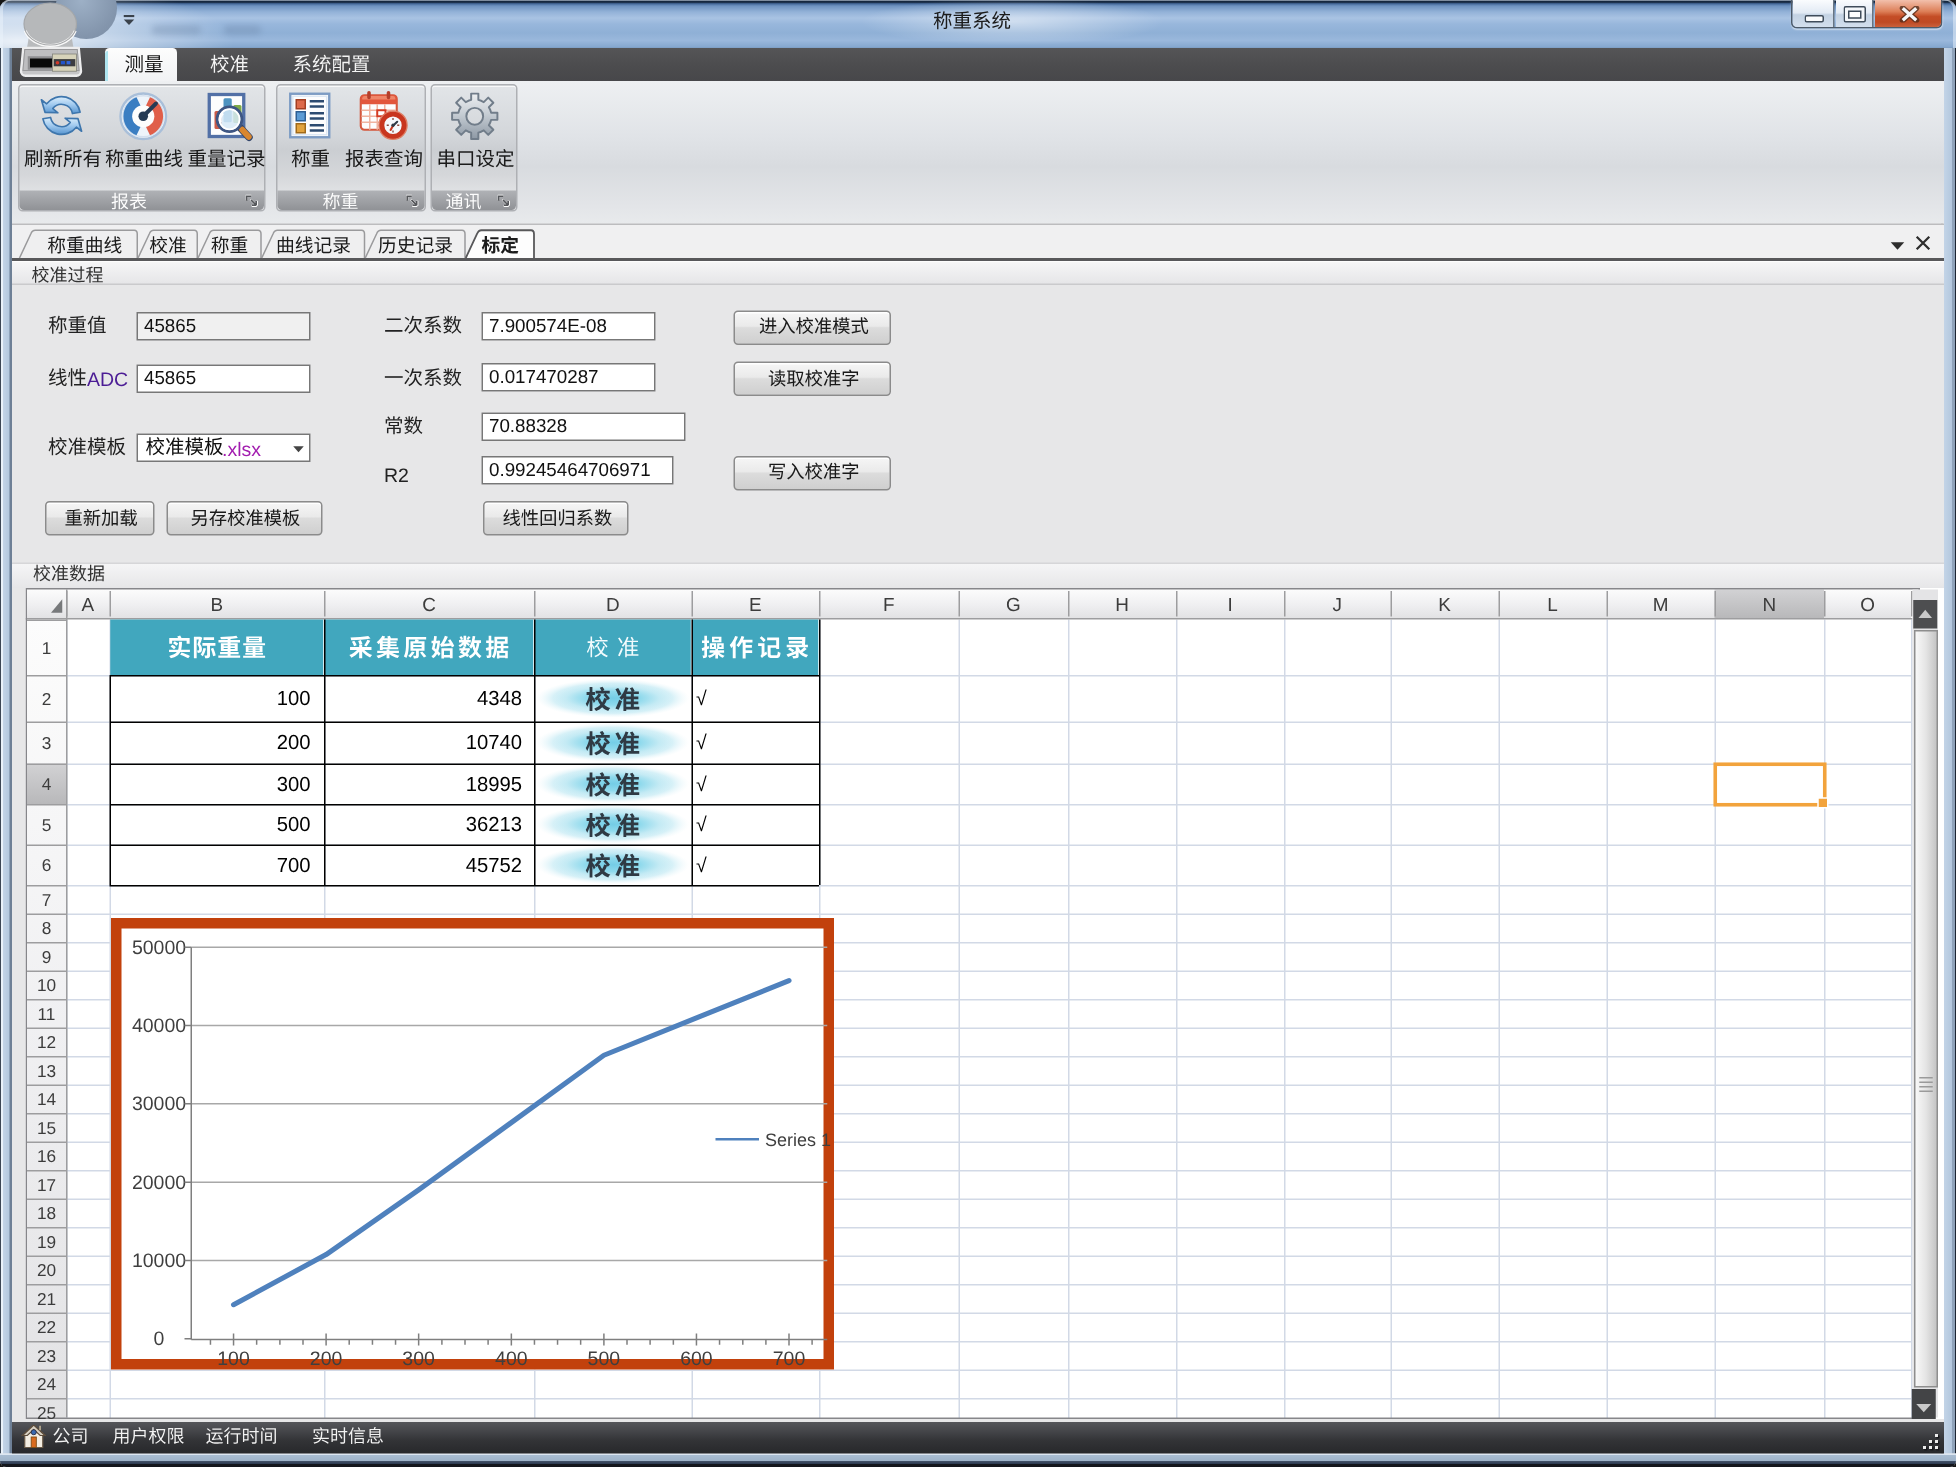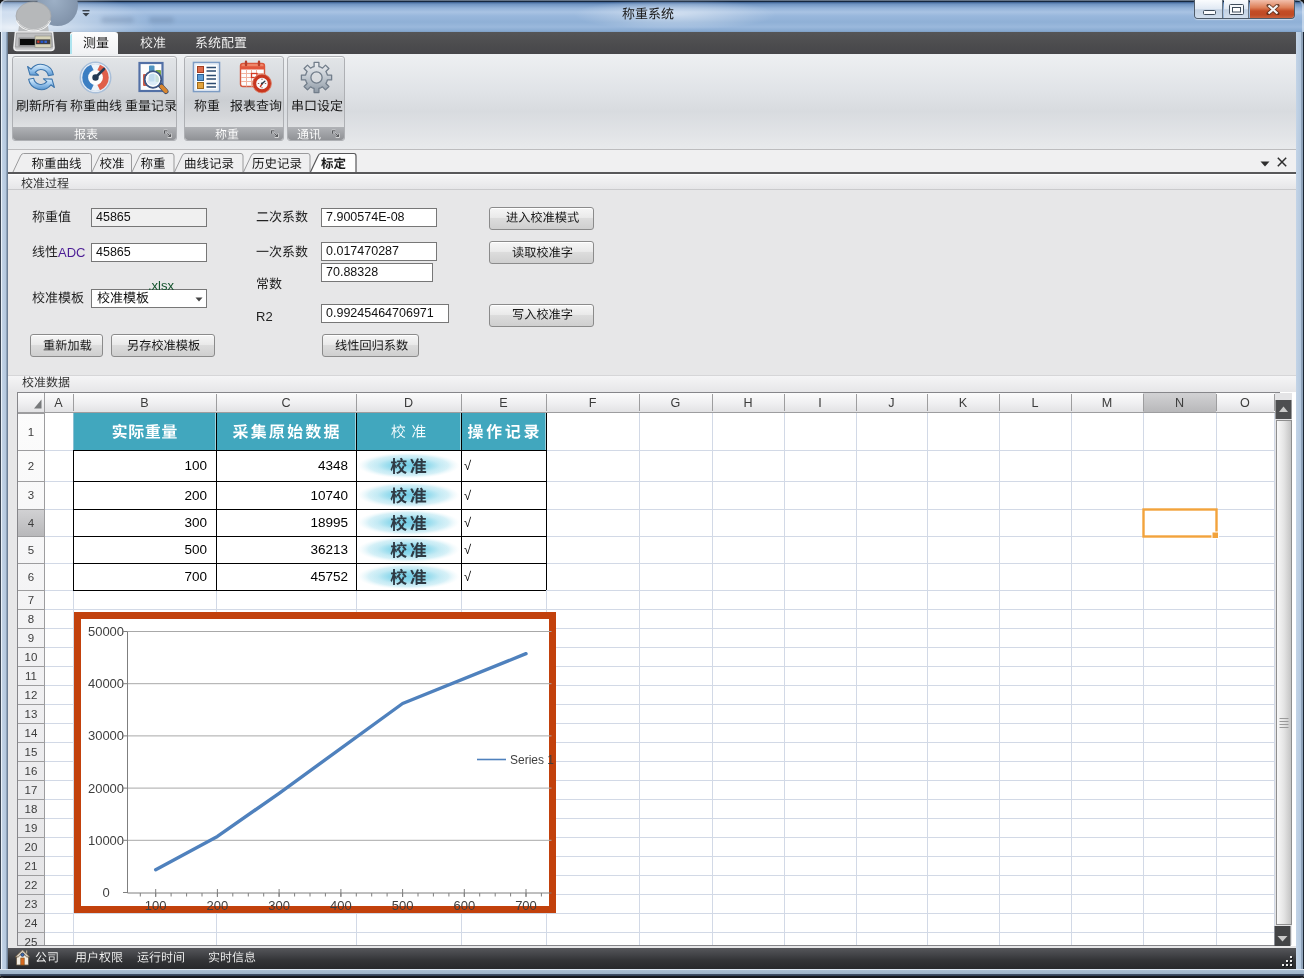--- a/index.html
+++ b/index.html
@@ -429,21 +429,21 @@
     <div class="tb" style="left:91px;top:243px;width:116px;height:19px">45865</div>
     <div class="tb" style="left:91px;top:289px;width:116px;height:19px"></div>
     <svg class="z" style="left:96px;top:291px" width="54" height="18">
       <g fill="#111" transform="translate(1,11.4) scale(0.013,-0.013)">
         <use href="#r6821"></use>
         <use href="#r51c6" x="1000"></use>
         <use href="#r6a21" x="2000"></use>
         <use href="#r677f" x="3000"></use>
       </g>
     </svg>
-    <div class="a" style="left:148px;top:278px;font-size:13px;color:#14532d">.xlsx</div>
+    <div class="a" style="left:148px;top:292px;font-size:13px;color:#a21caf">.xlsx</div>
     <svg class="a" style="left:195px;top:297px" width="8" height="5">
       <path d="M0.5 0.5h7L4 4.5Z" fill="#444"></path>
     </svg>
     <svg class="z" style="left:255px;top:210px" width="54" height="18">
       <g fill="#222" transform="translate(1,11.4) scale(0.013,-0.013)">
         <use href="#r4e8c"></use>
         <use href="#r6b21" x="1000"></use>
         <use href="#r7cfb" x="2000"></use>
         <use href="#r6570" x="3000"></use>
       </g>
@@ -458,21 +458,21 @@
     </svg>
     <svg class="z" style="left:255px;top:277px" width="28" height="18">
       <g fill="#222" transform="translate(1,11.4) scale(0.013,-0.013)">
         <use href="#r5e38"></use>
         <use href="#r6570" x="1000"></use>
       </g>
     </svg>
     <div class="a" style="left:256px;top:309px;font-size:13px;color:#222">R2</div>
     <div class="tb" style="left:321px;top:207.5px;width:116px;height:19px">7.900574E-08</div>
     <div class="tb" style="left:321px;top:242px;width:116px;height:19px">0.017470287</div>
-    <div class="tb" style="left:321px;top:263px;width:112px;height:19px">70.88328</div>
+    <div class="tb" style="left:321px;top:275px;width:136px;height:19px">70.88328</div>
     <div class="tb" style="left:321px;top:304px;width:128px;height:19px">0.99245464706971</div>
     <div class="btn" style="left:489px;top:206.5px;width:105px;height:23px"></div>
     <svg class="z" style="left:504.9px;top:211.4px" width="76" height="17">
       <g fill="#1a1a1a" transform="translate(1,10.7) scale(0.0122,-0.0122)">
         <use href="#r8fdb"></use>
         <use href="#r5165" x="1000"></use>
         <use href="#r6821" x="2000"></use>
         <use href="#r51c6" x="3000"></use>
         <use href="#r6a21" x="4000"></use>
         <use href="#r5f0f" x="5000"></use>

